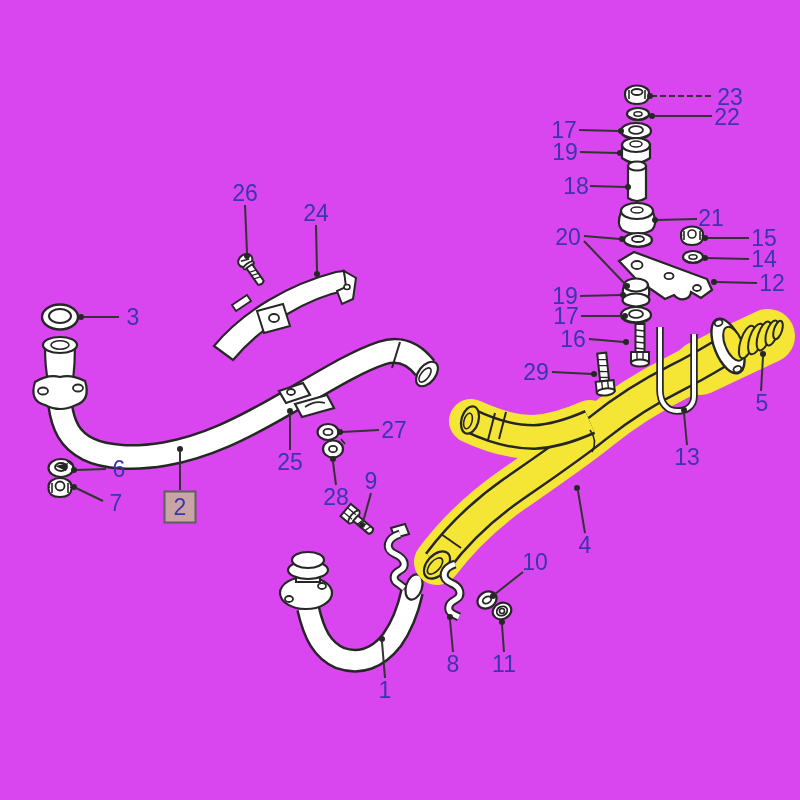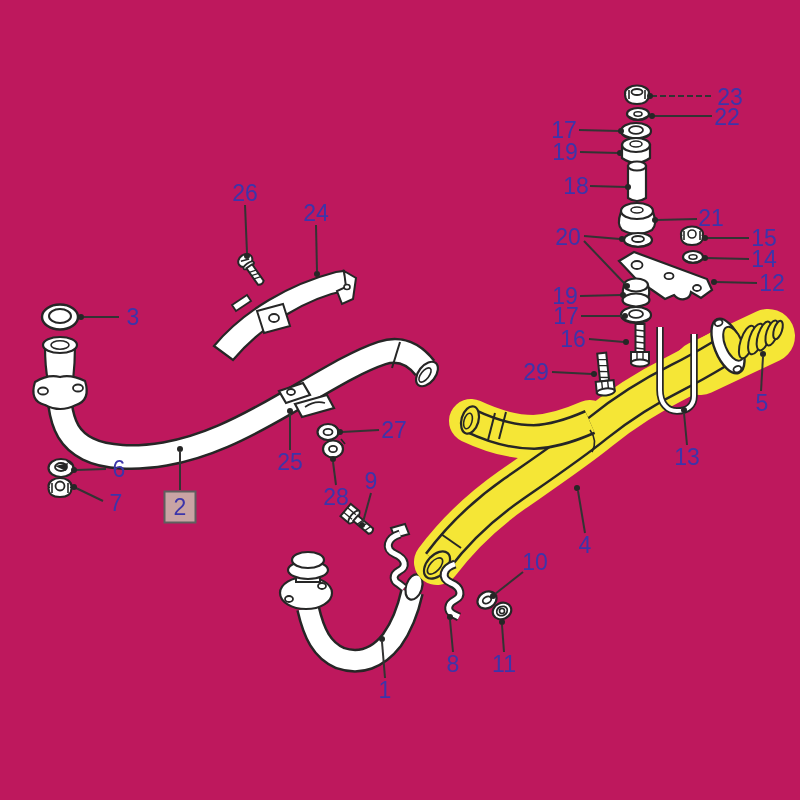--- a/index.html
+++ b/index.html
@@ -1,16 +1,16 @@
 <!DOCTYPE html>
 <html><head>
 <meta charset="utf-8">
 <style>
   html,body{margin:0;padding:0;background:#ffffff;}
-  .stage{width:800px;height:800px;position:relative;background:#be185d;overflow:hidden;}
+  .stage{width:800px;height:800px;position:relative;background:#d946ef;overflow:hidden;}
   svg{display:block;}
   .ink{stroke:#262626;fill:none;}
   .part{fill:#ffffff;stroke:#262626;}
   .thin{stroke:#262626;fill:none;stroke-width:1.6;}
   .hl-halo{stroke:#f5e636;fill:none;stroke-linecap:round;stroke-linejoin:round;}
   .hl-fill{fill:#f5e636;stroke:#262626;}
   .callout-label{font-family:"Liberation Sans",sans-serif;font-size:23px;fill:#3c35aa;text-anchor:middle;}
 </style>
 </head>
 <body>

